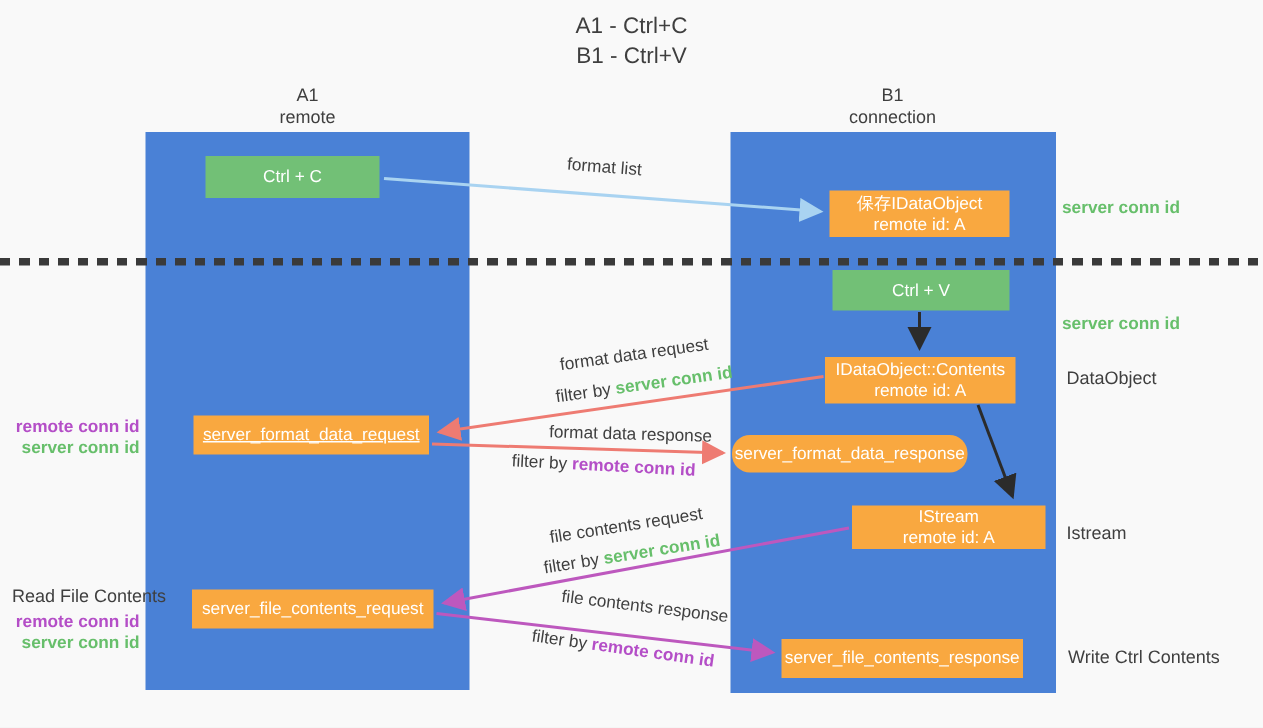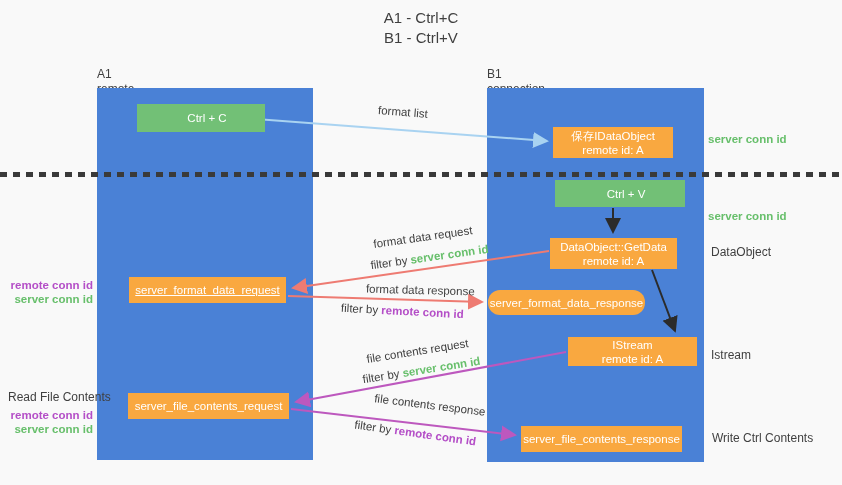--- a/index.html
+++ b/index.html
@@ -20,39 +20,39 @@
     font-size:15px;line-height:20px;
     color:var(--text-dark);
   }
   .lane{
     position:absolute;
     background:var(--lane-blue);
   }
   #lane-left{left:97px;top:88px;width:216px;height:372px;}
   #lane-right{left:487px;top:88px;width:217px;height:374px;}
   .lane-header{
-    position:absolute;top:67px;width:216px;
-    font-size:12px;line-height:15px;
+    position:absolute;top:56px;width:216px;
+    text-align:center;font-size:12px;line-height:15px;
     color:var(--text-dark);
   }
   #lane-header-left{left:97px;}
   #lane-header-right{left:487px;}
   .divider{
     position:absolute;left:0;top:172px;width:842px;height:5px;
     background:repeating-linear-gradient(90deg,var(--dash-color) 0 7px,transparent 7px 13px);
     z-index:5;
   }
   .box{
     position:absolute;
     display:flex;flex-direction:column;justify-content:center;align-items:center;
     color:#ffffff;font-size:11.5px;line-height:14px;
     text-align:center;
     z-index:4;
   }
-  .box.green{background:var(--box-green);padding-left:12px;}
+  .box.green{background:var(--box-green);}
   .box.orange{background:var(--box-orange);text-align:center;}
   #box-ctrl-c{left:137px;top:104px;width:116px;height:28px;}
   #box-save-obj{left:553px;top:127px;width:120px;height:31px;}
   #box-ctrl-v{left:555px;top:180px;width:118px;height:27px;}
   #box-getdata{left:550px;top:238px;width:127px;height:31px;}
   #box-format-req{left:129px;top:277px;width:157px;height:26px;text-decoration:underline;}
   #box-format-resp{left:488px;top:290px;width:157px;height:25px;border-radius:12px;}
   #box-istream{left:568px;top:337px;width:129px;height:29px;}
   #box-file-req{left:128px;top:393px;width:161px;height:26px;}
   #box-file-resp{left:521px;top:426px;width:161px;height:26px;}
@@ -134,21 +134,21 @@
     <div>Ctrl + C</div>
   </div>
   <div class="box orange" id="box-save-obj">
     <div>保存IDataObject</div>
     <div>remote id: A</div>
   </div>
   <div class="box green" id="box-ctrl-v">
     <div>Ctrl + V</div>
   </div>
   <div class="box orange" id="box-getdata">
-    <div>DataObject::GetData</div>
+    <div>IDataObject::Contents</div>
     <div>remote id: A</div>
   </div>
   <div class="box orange" id="box-format-req">
     <div>server_format_data_request</div>
   </div>
   <div class="box orange" id="box-format-resp">
     <div>server_format_data_response</div>
   </div>
   <div class="box orange" id="box-istream">
     <div>IStream</div>

